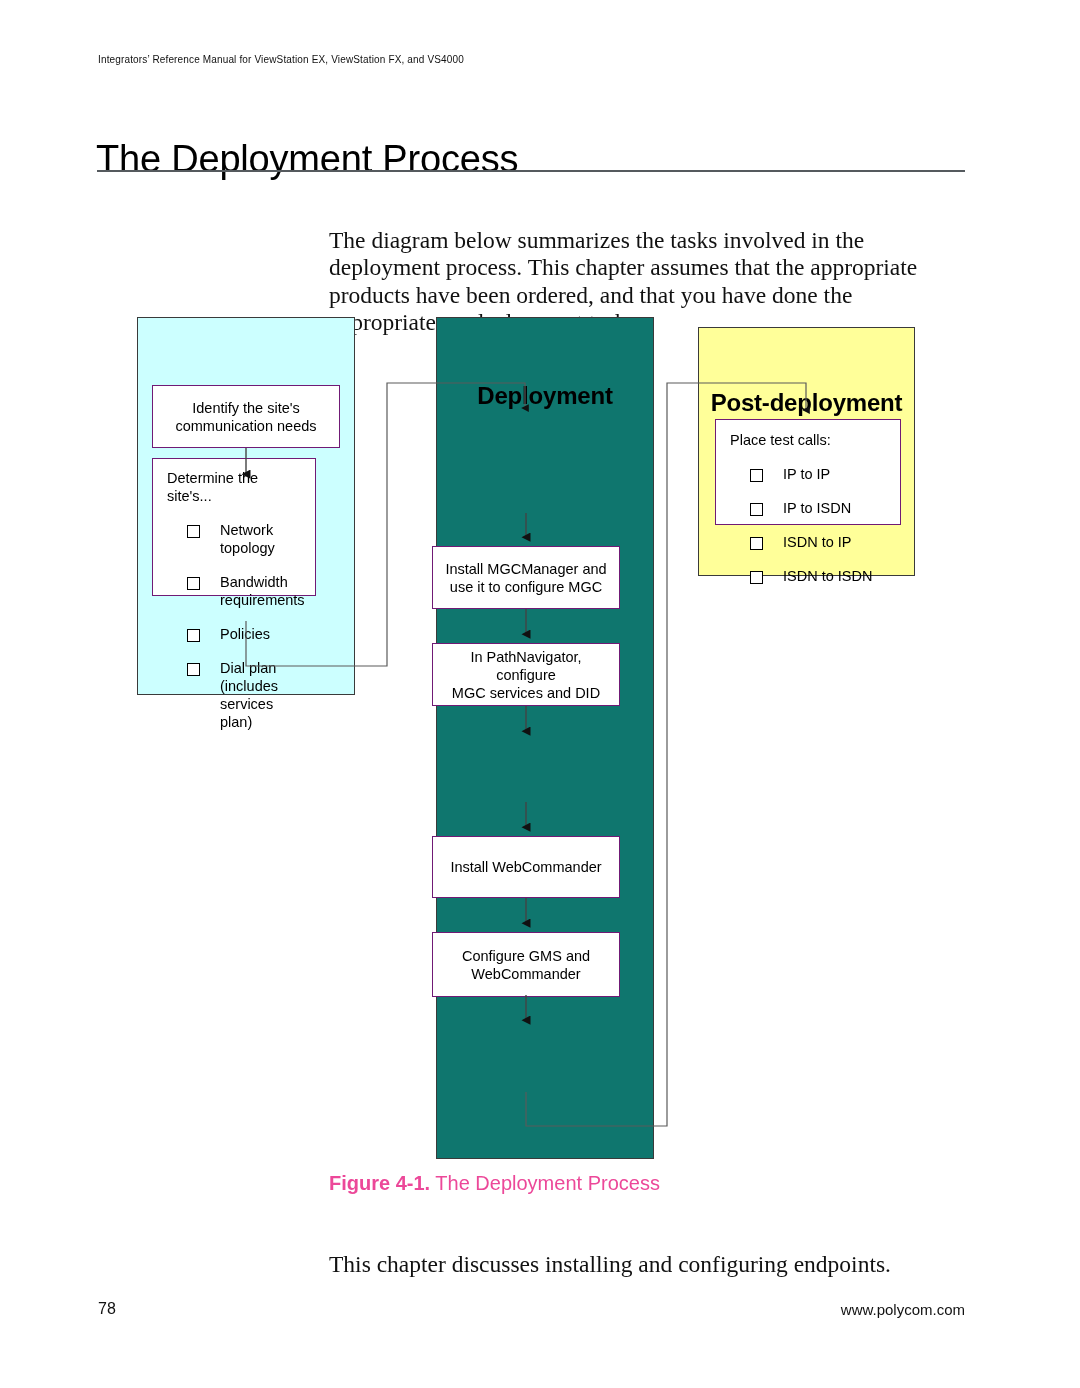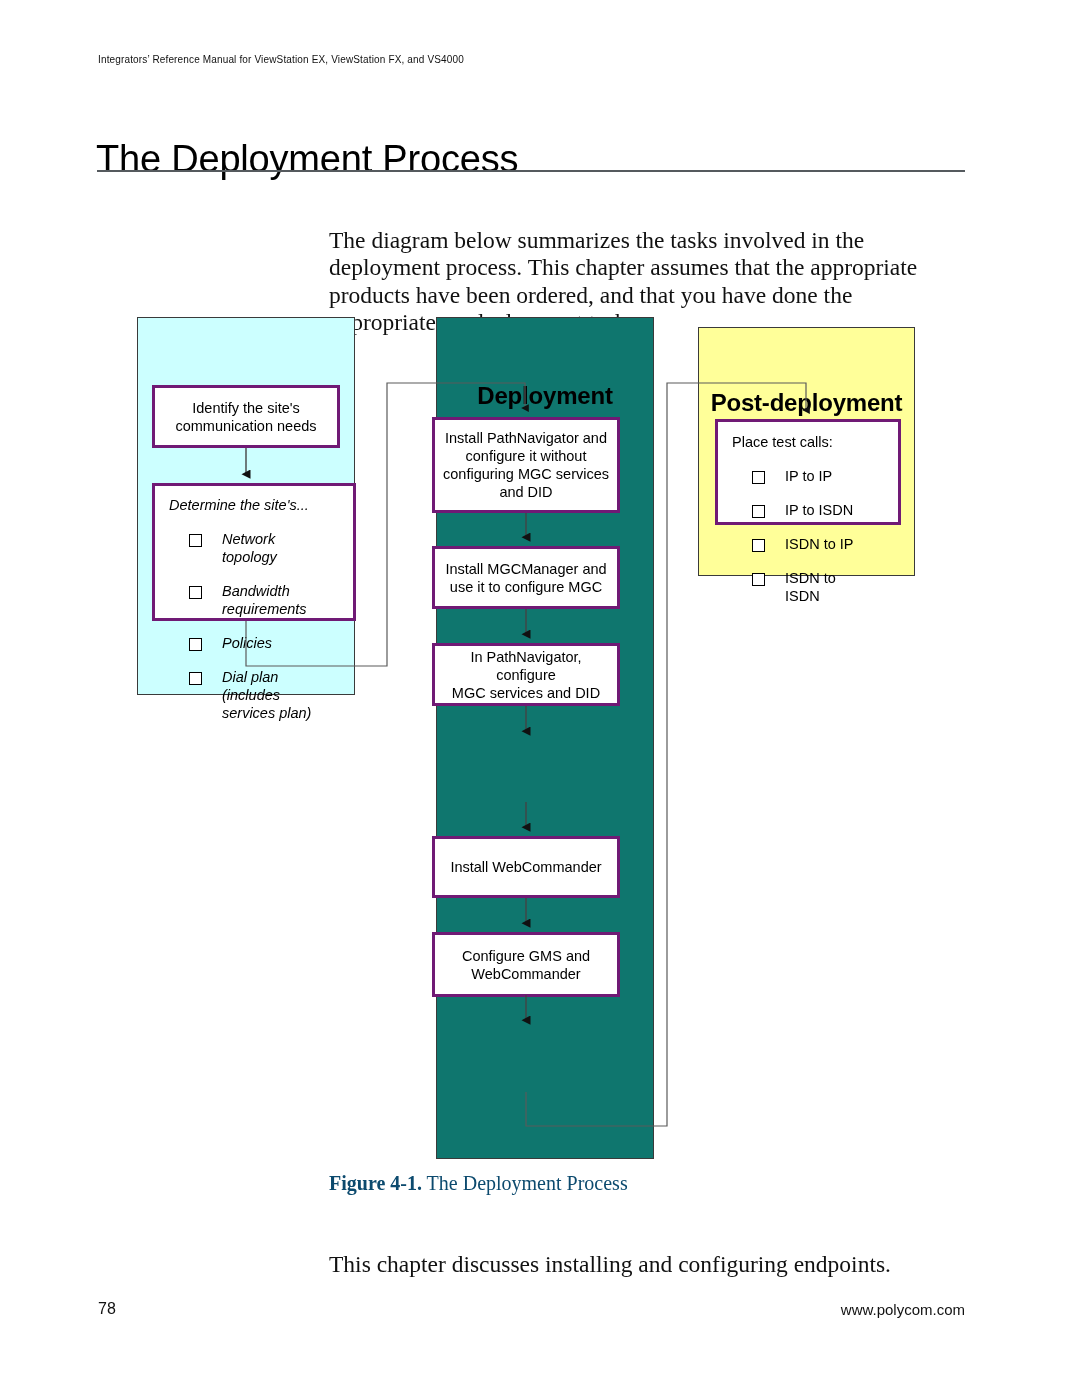--- a/index.html
+++ b/index.html
@@ -102,21 +102,21 @@
 
   #panel-pre .panel-title  { top: 20px; }
   #panel-dep .panel-title  { top: 20px; }
   #panel-post .panel-title { top: 17px; }
 
   
   .pbox {
     position: absolute;
     box-sizing: border-box;
     background: #ffffff;
-    border: 3px solid #701a75;
+    border: 1px solid #701a75;
     font-family: "Liberation Sans", sans-serif;
     font-size: 14.5px;
     line-height: 18px;
     color: #000;
     display: flex;
     align-items: center;
     justify-content: center;
     text-align: center;
     padding: 4px 6px;
   }
@@ -148,23 +148,23 @@
     left: 0; top: 0;
     width: 1080px; height: 1388px;
     pointer-events: none;
   }
 
   
   #figure-caption {
     position: absolute;
     left: 329px;
     top: 1172px;
-    font-family: Liberation Serif, serif;
+    font-family: Liberation Sans, sans-serif;
     font-size: 20px;
-    color: #0c4a6e;
+    color: #ec4899;
     white-space: nowrap;
   }
   #figure-caption .cap-num { font-weight: bold; }
   #figure-caption .cap-text { font-weight: normal; }
 
   
   #closing-paragraph {
     position: absolute;
     left: 329px;
     top: 1227px;
@@ -209,21 +209,21 @@
     <div class="panel-title">Pre-deployment</div>
   </div>
 
   <div class="pbox" style="left:152px; top:385px; width:188px; height:63px;">
     <div>
       <div>Identify the site's</div>
       <div>communication needs</div>
     </div>
   </div>
 
-  <div class="pbox left-align" style="left:152px; top:483px; width:204px; height:138px;font-style:italic;">
+  <div class="pbox left-align" style="left:152px; top:458px; width:164px; height:138px;">
     <div class="check-head">Determine the site's...</div>
     <div class="check-row">
       <span class="check-box-glyph"></span>
       <span class="check-label">Network topology</span>
     </div>
     <div class="check-row">
       <span class="check-box-glyph"></span>
       <span class="check-label">Bandwidth requirements</span>
     </div>
     <div class="check-row">
@@ -233,28 +233,20 @@
     <div class="check-row">
       <span class="check-box-glyph"></span>
       <span class="check-label">Dial plan (includes services plan)</span>
     </div>
   </div>
 
   <div class="panel" id="panel-dep">
     <div class="panel-title">Deployment</div>
   </div>
 
-  <div class="pbox" style="left:432px; top:417px; width:188px; height:96px;">
-    <div>
-      <div>Install PathNavigator and</div>
-      <div>configure it without</div>
-      <div>configuring MGC services</div>
-      <div>and DID</div>
-    </div>
-  </div>
 
   <div class="pbox" style="left:432px; top:546px; width:188px; height:63px;">
     <div>
       <div>Install MGCManager and</div>
       <div>use it to configure MGC</div>
     </div>
   </div>
 
   <div class="pbox" style="left:432px; top:643px; width:188px; height:63px;">
     <div>

